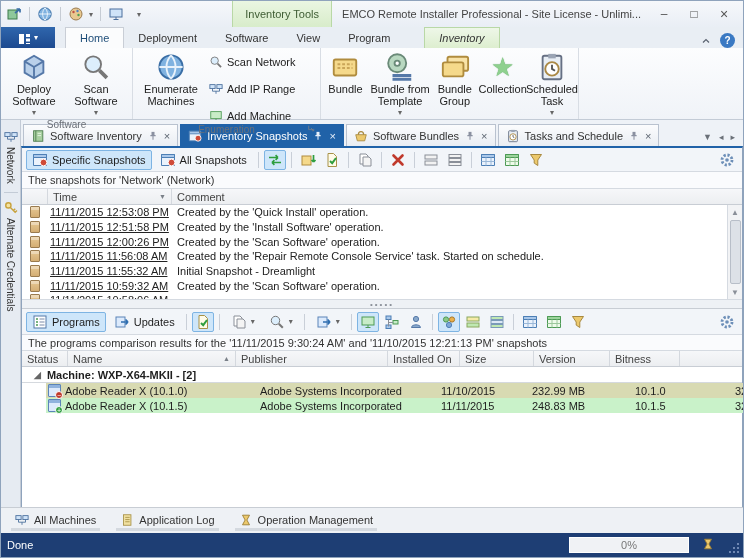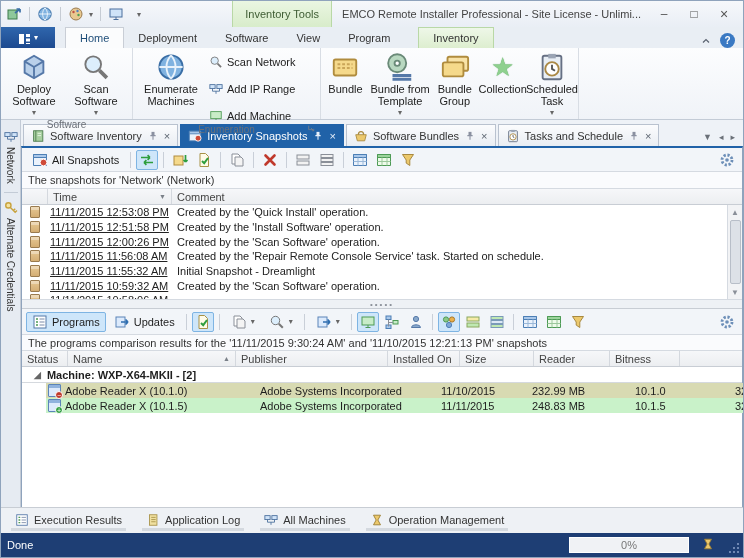--- a/index.html
+++ b/index.html
@@ -18,21 +18,21 @@
             color:#3e5c33; height:26px; display:flex; align-items:center; padding:0 12px;}
   .title-text{color:#444; padding:0 10px; white-space:nowrap;}
   .winbtns{display:flex; align-items:center; gap:4px; margin-left:auto; padding-right:6px;}
   .winbtn{width:26px;height:18px;display:flex;align-items:center;justify-content:center;color:#555;font-size:12px;cursor:default;}
 
   
   .tabrow{height:21px; background:#e9eef4; display:flex; align-items:flex-end; flex:none; position:relative;}
   .appbtn{width:54px;height:21px;background:linear-gradient(#2f66ad,#1d4a8f);display:flex;align-items:center;justify-content:center;gap:4px;color:#fff;}
   .rtab{padding:3px 14px; color:#333; height:21px; display:flex; align-items:center;}
   .rtab.active{background:#fbfcfd; border:1px solid #c9ced6; border-bottom:none; color:#1f4e79;}
-  .rtab.ctx{background:linear-gradient(#eef7e8,#ddeecf); border:1px solid #b9d8a6; border-bottom:none; margin-left:14px;}
+  .rtab.ctx{background:linear-gradient(#eef7e8,#ddeecf); border:1px solid #b9d8a6; border-bottom:none; margin-left:20px;font-style:italic;}
   .tabrow-right{margin-left:auto; display:flex; align-items:center; gap:8px; padding-right:8px;}
   .helpbtn{width:15px;height:15px;border-radius:50%;background:#3a79c3;color:#fff;font-size:10px;font-weight:bold;
            display:flex;align-items:center;justify-content:center;}
 
   
   .ribbon{height:72px; background:linear-gradient(#fcfdfe,#f0f3f8); border-bottom:1px solid #c3cbd6; display:flex; flex:none;}
   .rgroup{display:flex; flex-direction:column; border-right:1px solid #d8dde4; padding:2px 2px 0 2px;}
   .rgroup-body{flex:1; display:flex; align-items:flex-start;}
   .rgroup-label{height:15px; text-align:center; color:#6b7078; font-size:10px; display:flex; align-items:center; justify-content:center; gap:4px; position:relative;}
   .bigbtn{width:62px; display:flex; flex-direction:column; align-items:center; padding-top:2px; text-align:center; line-height:12px; color:#222;}
@@ -528,20 +528,26 @@
       <div class="doctabs-right">
         <span>▼</span>
         <span>◂</span>
         <span>▸</span>
       </div>
     </div>
 
     <div class="panes">
 
       <div class="tbar">
+        <div class="tbtn on">
+          <svg class="i16">
+              <use href="#s-snap"></use>
+            </svg>
+          <span>Specific Snapshots</span>
+        </div>
         <div class="tbtn">
           <svg class="i16">
               <use href="#s-snap"></use>
             </svg>
           <span>All Snapshots</span>
         </div>
         <div class="tsep"></div>
         <div class="tbtn tbi on">
             <svg class="i16">
               <use href="#s-arr"></use>
@@ -796,21 +802,21 @@
         <div class="th">
             <span>Publisher</span>
           </div>
         <div class="th">
             <span>Installed On</span>
           </div>
         <div class="th">
             <span>Size</span>
           </div>
         <div class="th">
-            <span>Reader</span>
+            <span>Version</span>
           </div>
         <div class="th">
             <span>Bitness</span>
           </div>
         <div class="th"></div>
       </div>
       <div class="grouprow">
         <span style="color:#666;font-size:9px">◢</span>
         <span>Machine: WXP-X64-MKII - [2]</span>
       </div>
@@ -847,35 +853,29 @@
         </span>
       </div>
       <div class="gridfill"></div>
     </div>
   </div>
 </div>
 
 <div class="dockbar">
   <div class="docktab">
     <svg class="i14">
-        <use href="#s-list"></use>
+        <use href="#s-net"></use>
       </svg>
-    <span>Execution Results</span>
+    <span>All Machines</span>
   </div>
   <div class="docktab">
     <svg class="i14">
         <use href="#s-scroll"></use>
       </svg>
     <span>Application Log</span>
-  </div>
-  <div class="docktab">
-    <svg class="i14">
-        <use href="#s-net"></use>
-      </svg>
-    <span>All Machines</span>
   </div>
   <div class="docktab">
     <svg class="i14">
         <use href="#s-hour"></use>
       </svg>
     <span>Operation Management</span>
   </div>
 </div>
 
 <div class="statusbar">

